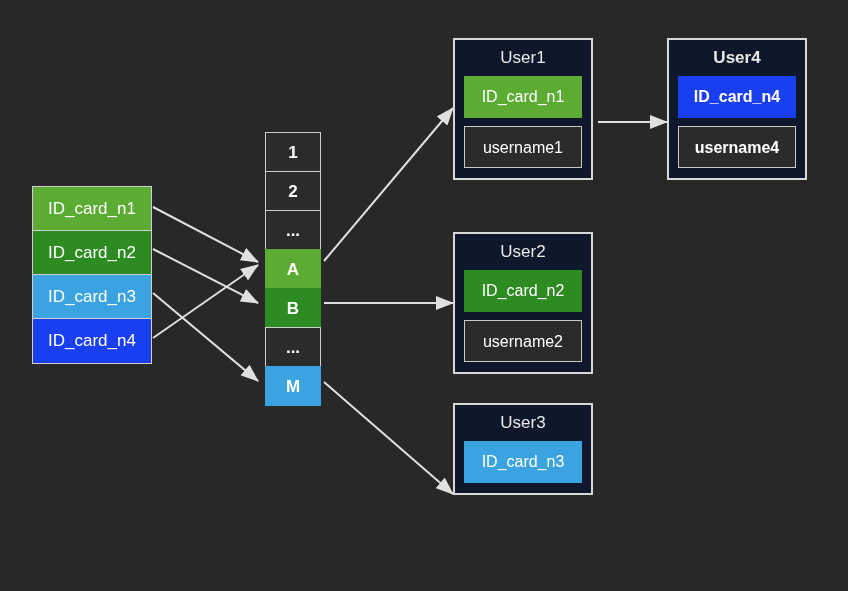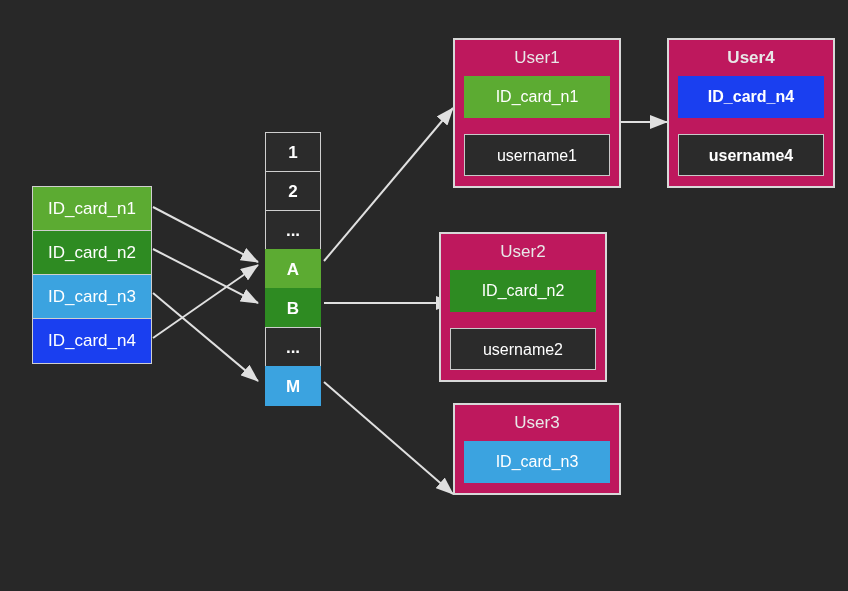--- a/index.html
+++ b/index.html
@@ -63,23 +63,23 @@
     box-sizing: border-box;
     border: 1px solid #cfcfcf;
     margin-bottom: -1px;
     background: #2b2b2b;
   }
   .bucket-cell.filled { border-color: transparent; font-weight: bold; }
 
   
   .user-box {
     position: absolute;
-    width: 168px;
+    width: 140px;
     border: 2px solid #d8d8d8;
-    background: #be185d;
+    background: #0f172a;
     box-sizing: border-box;
     padding: 7px 9px 10px 9px;
   }
   .user-title {
     text-align: center;
     color: #e8e8e8;
     font-size: 17px;
     line-height: 22px;
     margin-bottom: 7px;
     white-space: nowrap;
@@ -89,21 +89,21 @@
     line-height: 42px;
     text-align: center;
     color: #ffffff;
     font-size: 16px;
     box-sizing: border-box;
     white-space: nowrap;
   }
   .user-field.plain {
     border: 1px solid #c9c9c9;
     background: #2b2b2b;
-    margin-top: 16px;
+    margin-top: 8px;
   }
 </style>
 </head>
 <body>
 
 <div id="canvas">
 
   <svg id="edge-layer" viewBox="0 0 848 591" xmlns="http://www.w3.org/2000/svg">
     <defs>
       <marker id="arrowhead" markerWidth="9" markerHeight="7" refX="8.5" refY="3.5" orient="auto" markerUnits="strokeWidth">
@@ -166,21 +166,21 @@
     <div class="user-field" style="background: rgb(92, 171, 50);">ID_card_n1</div>
     <div class="user-field plain">username1</div>
   </div>
 
   <div class="user-box" style="left:667px; top:38px;font-weight:bold;">
     <div class="user-title">User4</div>
     <div class="user-field" style="background: rgb(26, 63, 240);">ID_card_n4</div>
     <div class="user-field plain">username4</div>
   </div>
 
-  <div class="user-box" style="left:439px; top:232px;">
+  <div class="user-box" style="left:453px; top:232px;">
     <div class="user-title">User2</div>
     <div class="user-field" style="background: rgb(46, 139, 34);">ID_card_n2</div>
     <div class="user-field plain">username2</div>
   </div>
 
   <div class="user-box" style="left:453px; top:403px;">
     <div class="user-title">User3</div>
     <div class="user-field" style="background: rgb(59, 163, 224);">ID_card_n3</div>
   </div>
 

